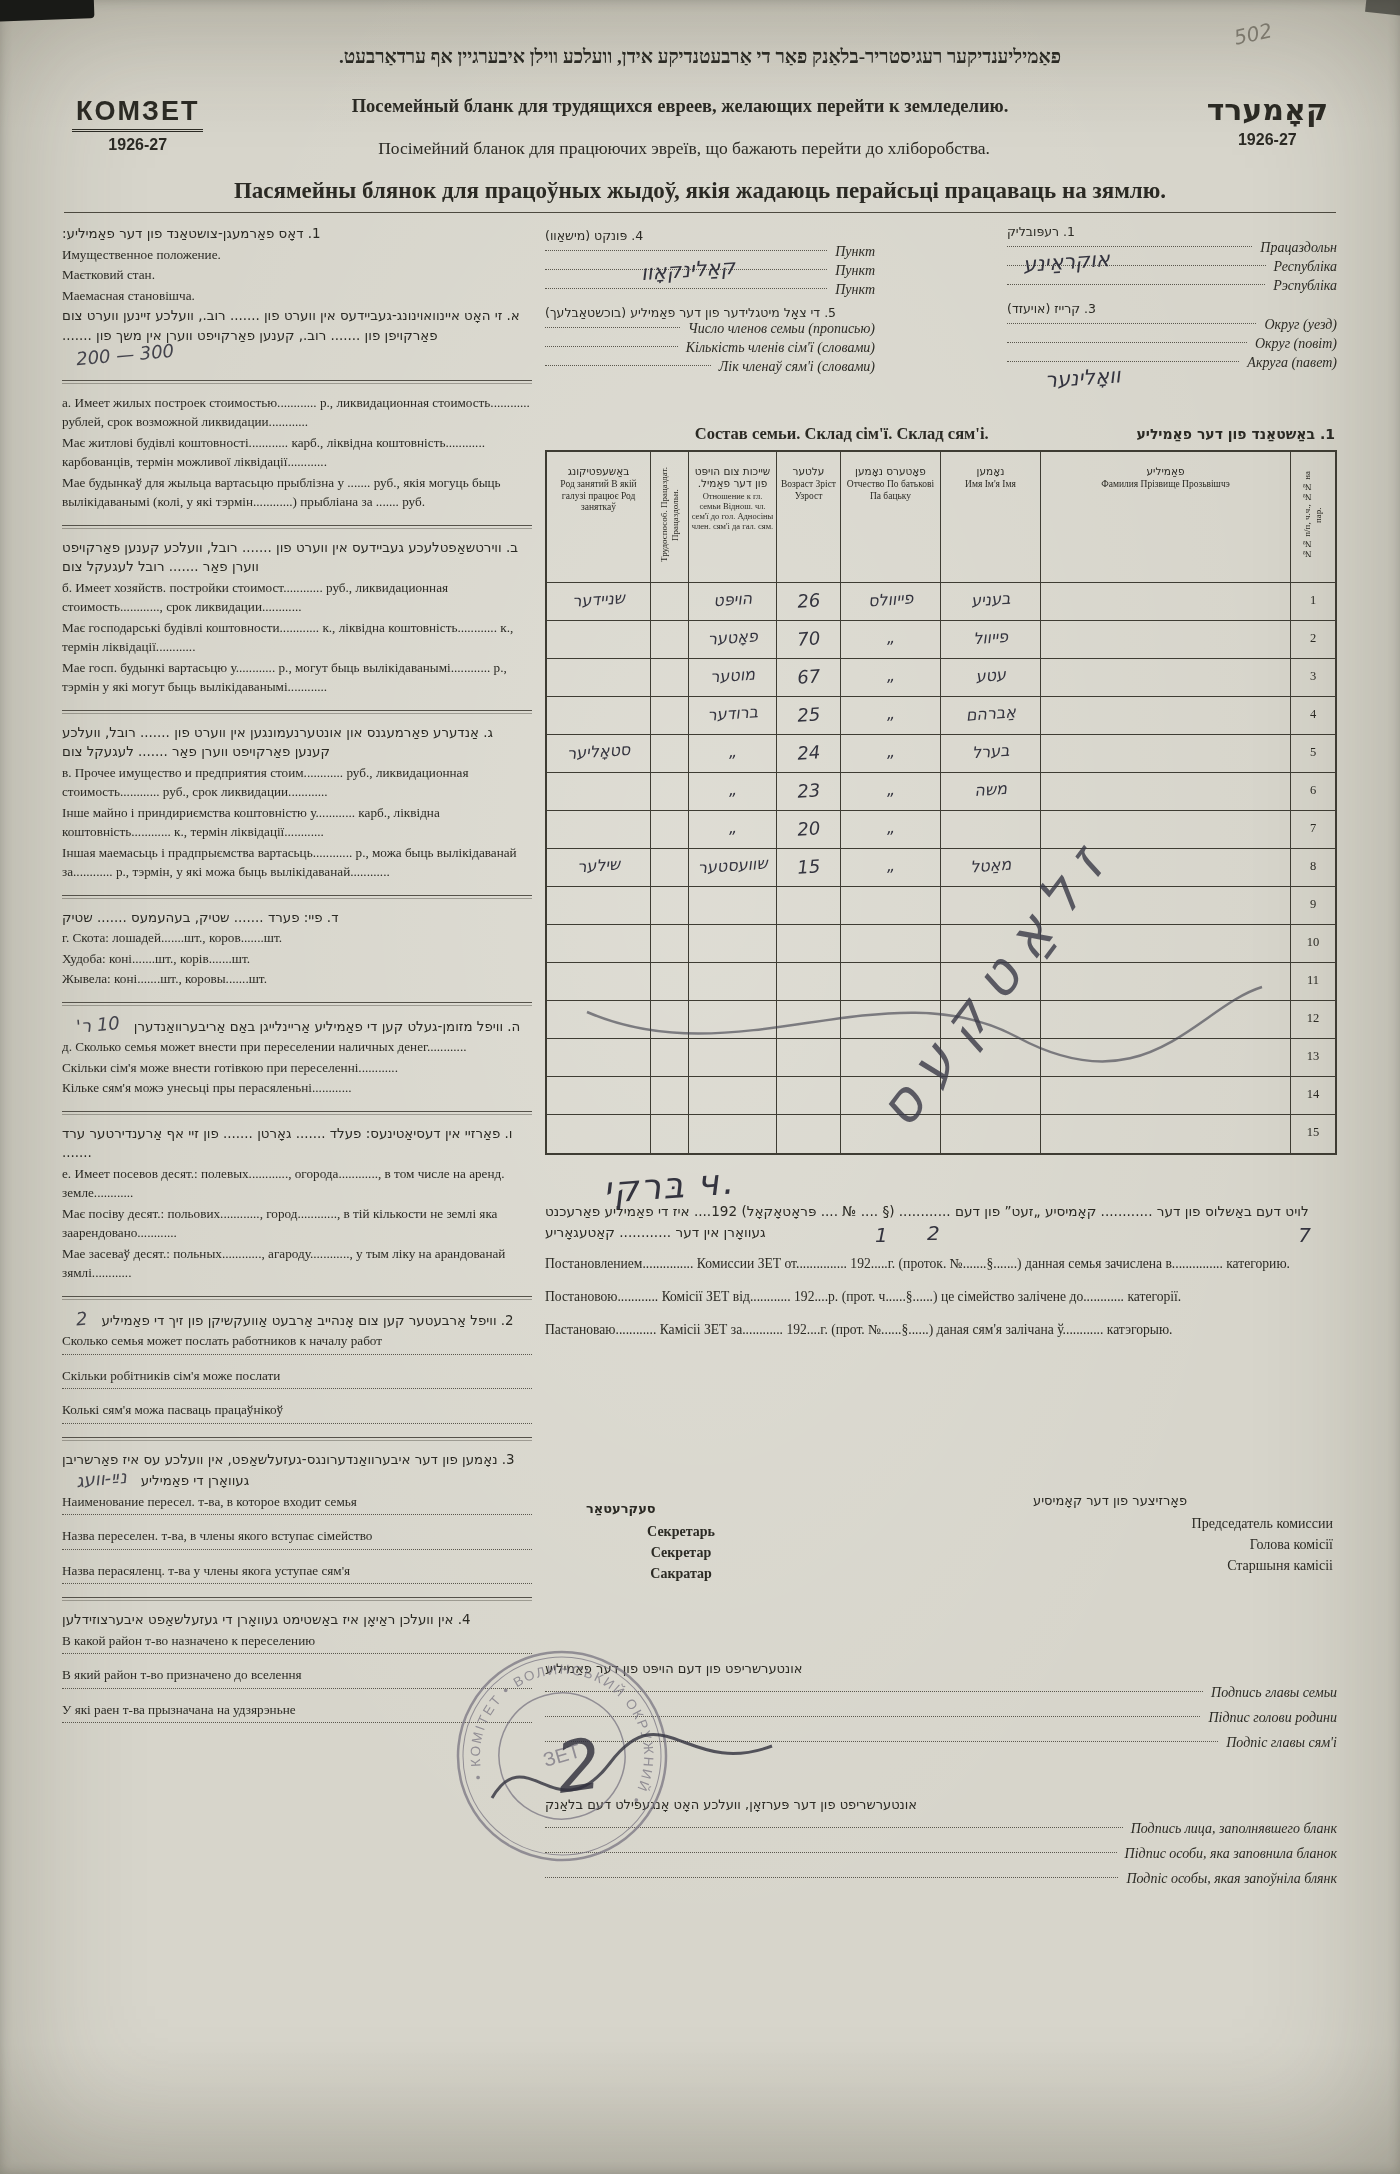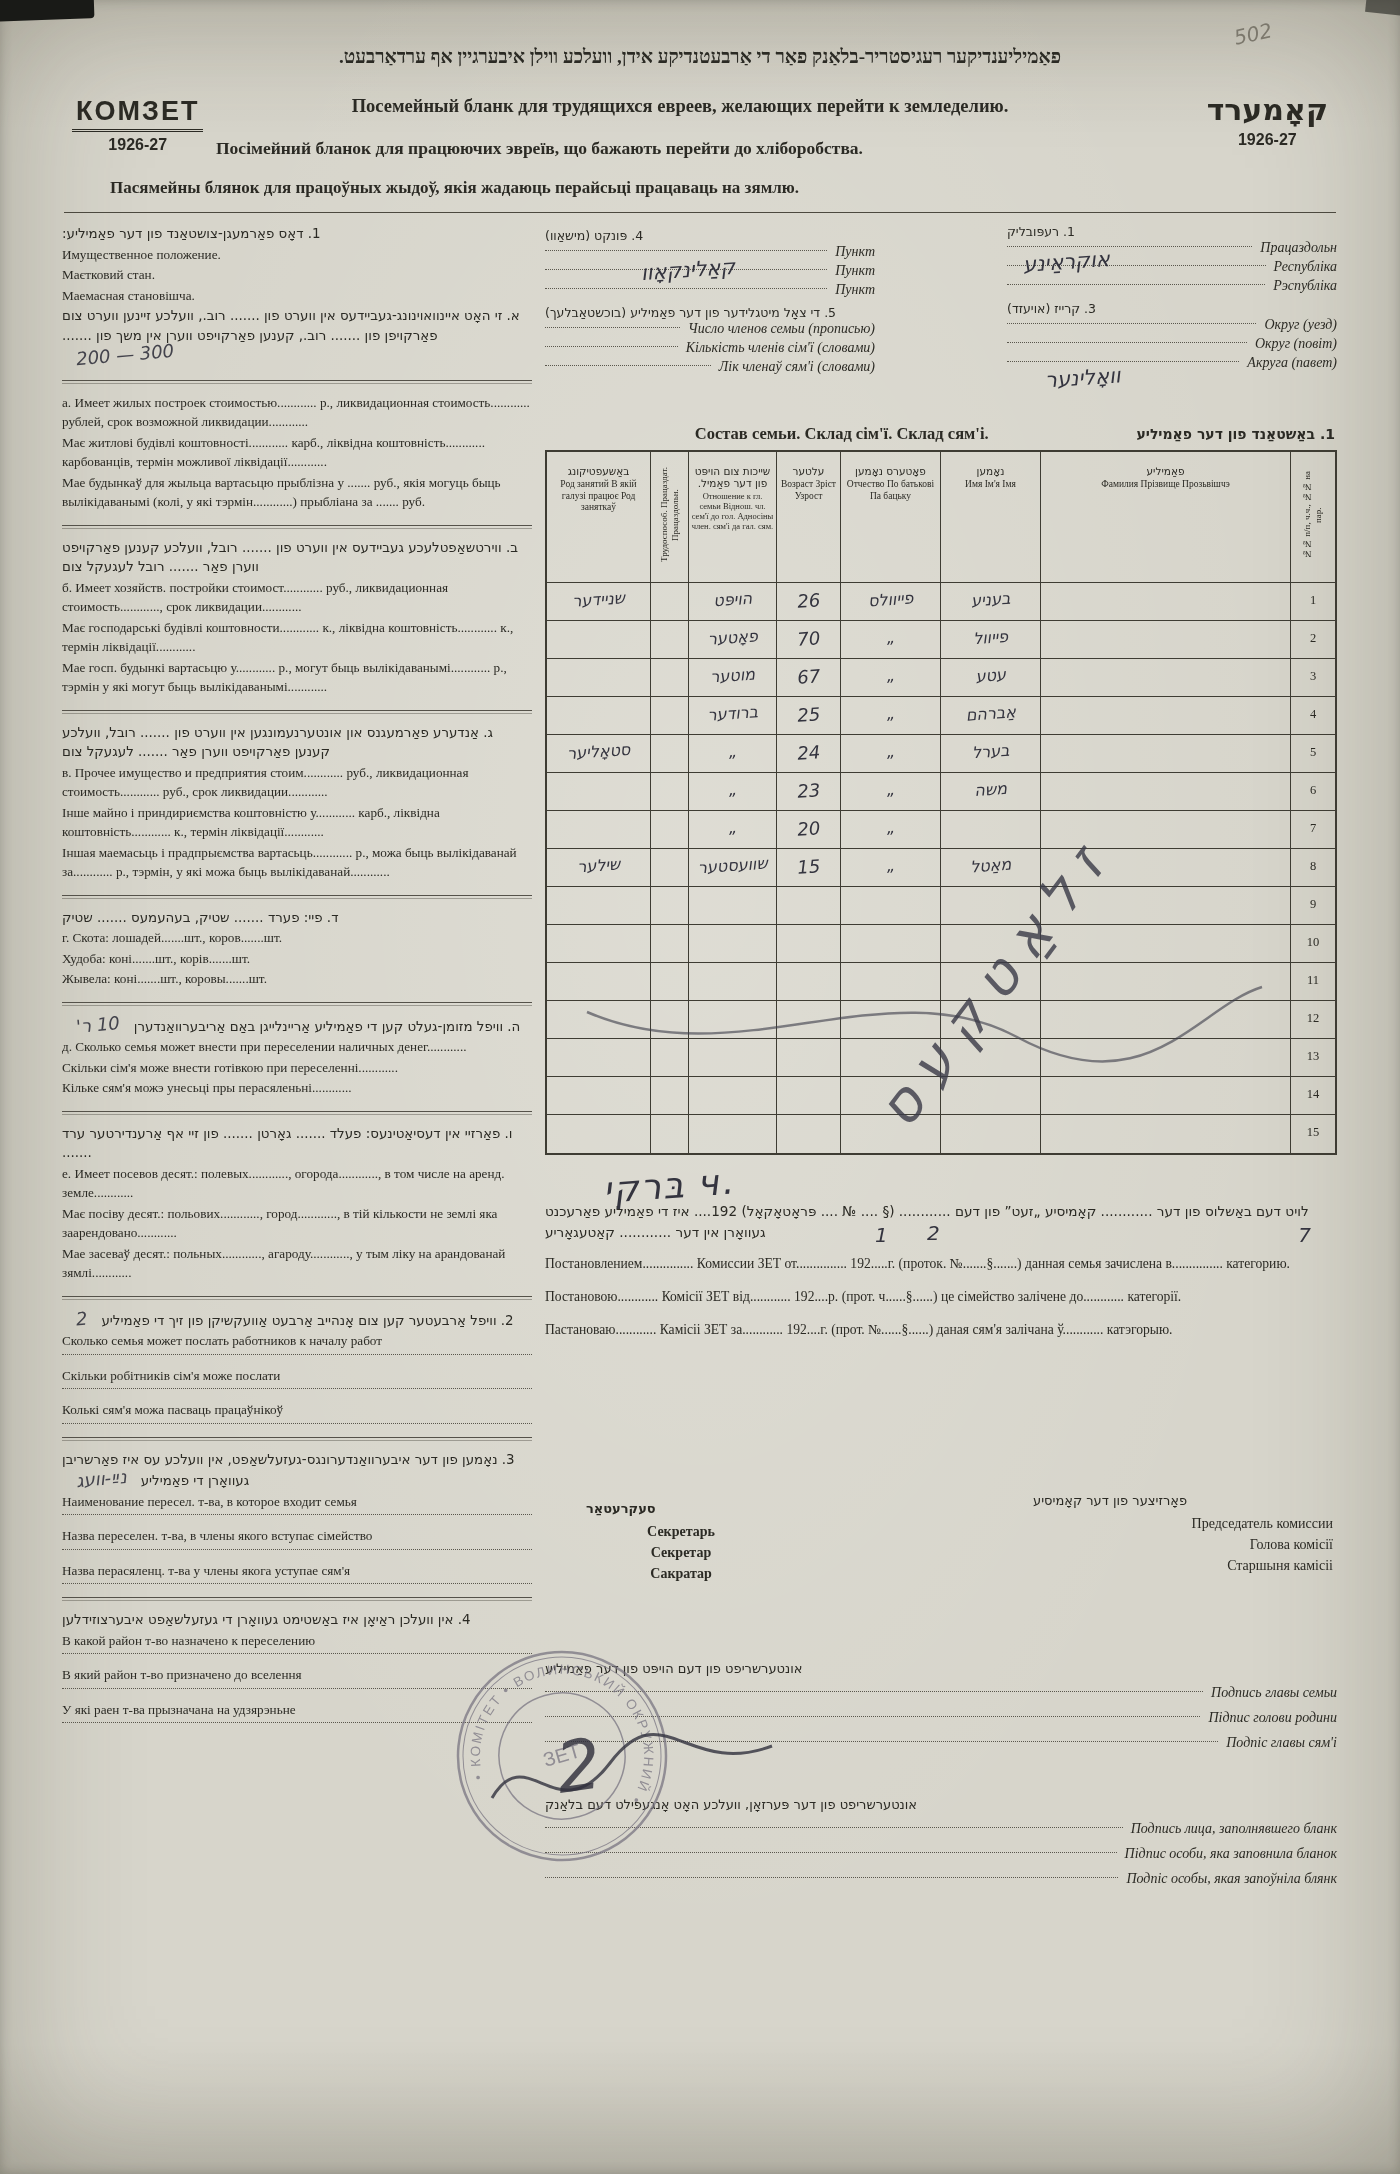--- a/index.html
+++ b/index.html
@@ -25,22 +25,22 @@
   .pencil{position:absolute; right:128px; top:22px; font-size:20px; color:#6b675c; transform:rotate(-12deg); font-style:italic; font-family:"DejaVu Sans",sans-serif; opacity:.8;}
 
   
   .top-yi{position:absolute; left:0; right:0; top:46px; text-align:center; font-size:19px; font-weight:bold; font-family:Liberation Serif, serif;}
   .hdr-left{position:absolute; left:72px; top:96px; text-align:center;}
   .komzet{font-size:27px; font-weight:bold; letter-spacing:2px; font-family:"Liberation Sans","DejaVu Sans",sans-serif; border-bottom:3px double #2b2a24; padding:0 4px 2px;}
   .years{font-size:16px; font-weight:bold; margin-top:4px; font-family:"Liberation Sans","DejaVu Sans",sans-serif;}
   .hdr-right{position:absolute; right:72px; top:92px; text-align:center;}
   .komerd{font-size:30px; font-weight:bold; font-family:"DejaVu Sans",sans-serif;}
   .title-ru{position:absolute; left:220px; width:920px; top:96px; text-align:center; font-size:18.5px; font-weight:bold;}
-  .title-uk{position:absolute; left:216px; width:920px; top:138px; text-align:left; font-size:17.5px; font-weight:bold;}
-  .title-be{position:absolute; left:110px; width:1180px; top:178px; font-size:17px; font-weight:bold;}
+  .title-uk{position:absolute; left:224px; width:920px; top:138px; text-align:center; font-size:17.5px; font-weight:normal;}
+  .title-be{position:absolute; left:110px; width:1180px; top:178px; text-align:center; font-size:23px; font-weight:bold;}
   .header-rule{position:absolute; left:64px; right:64px; top:212px; border-top:1.5px solid #4c493f;}
 
   
   .left-col{position:absolute; left:62px; top:224px; width:470px; font-size:13.2px; line-height:19.5px;}
   .left-col .sec{margin-bottom:13px;}
   .left-col .divider{border-top:1px solid #55524a; margin:7px 0 9px; height:2px; border-bottom:1px solid rgba(85,82,74,.45);}
   .fline{margin-bottom:1px;}
   .fline.yi{font-size:13.4px;}
   .fline.uline{border-bottom:1px dotted #5a574d; margin-bottom:11px; padding-bottom:3px;}
 

